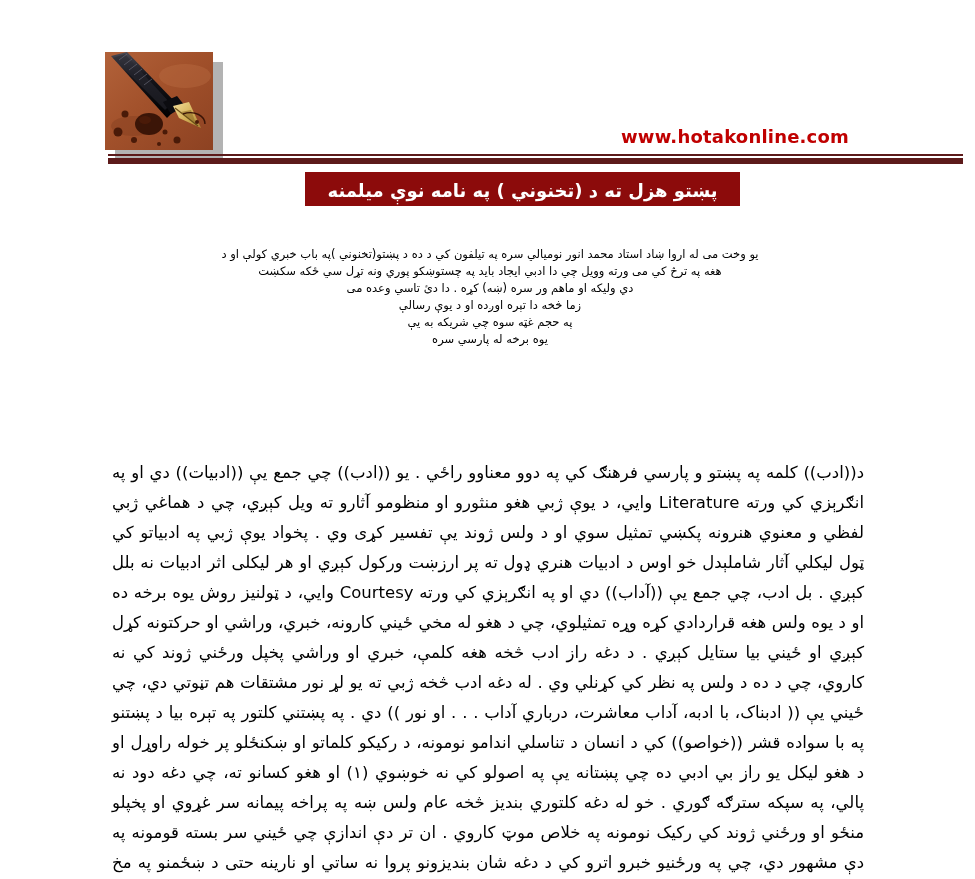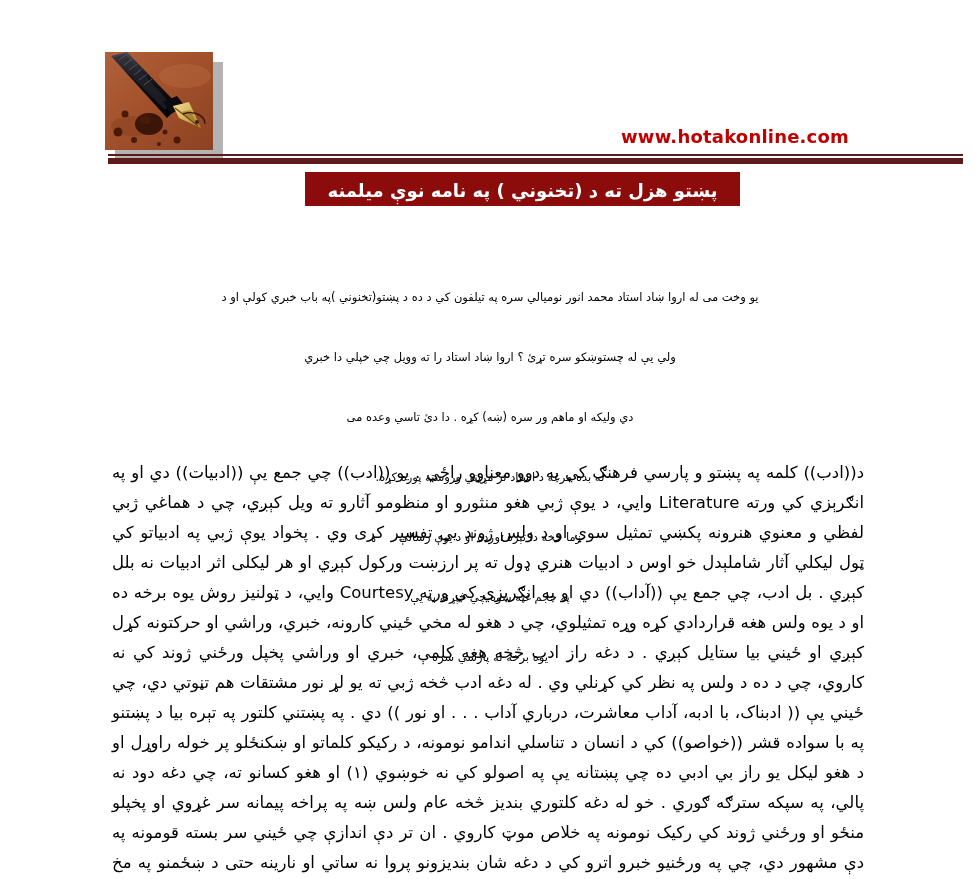--- a/index.html
+++ b/index.html
@@ -113,21 +113,21 @@
     left: 140px;
     top: 246px;
     width: 700px;
     text-align: center;
     direction: rtl;
     font-family: "DejaVu Sans", "Liberation Sans", sans-serif;
     font-size: 11.5px;
     line-height: 17px;
     color: #000000;
   }
-  .intro .ln { display: block; white-space: nowrap; margin-top: 43px; }
+  .intro .ln { display: block; white-space: nowrap; }
 
   
   .body-text {
     position: absolute;
     left: 112px;
     top: 458px;
     width: 752px;
     direction: rtl;
     text-align: justify;
     text-align-last: justify;
@@ -202,23 +202,22 @@
   <div class="rule-thin"></div>
   <div class="rule-thick"></div>
 </div>
 
 <div class="title-banner">
   <span class="title-text">پښتو هزل ته د (تخنوني ) په نامه نوې میلمنه</span>
 </div>
 
 <div class="intro">
   <span class="ln">یو وخت می له اروا ښاد استاد محمد انور نومیالي سره په تیلفون کي د ده د پښتو(تخنوني )په باب خبري کولې او د</span>
-  <span class="ln">ولي یې له چستوښکو سره تړئ ؟ اروا ښاد استاد را ته وویل چي خپلي دا خبري</span>
+  <span class="ln">هغه په ترڅ کي می ورته وویل چي دا ادبي ایجاد باید په چستوښکو پوري ونه تړل سي ځکه سکښت</span>
   <span class="ln">دي ولیکه او ماهم ور سره (ښه) کړه . دا دئ تاسي وعده می</span>
-  <span class="ln">له بده مرغه د استاد تر مړیني وروسته پوره کړه.</span>
   <span class="ln">زما څخه دا تېره اوږده او د یوې رسالې</span>
-  <span class="ln">په حجم غټه سوه چي څېړنه به یې</span>
+  <span class="ln">په حجم غټه سوه چي شریکه به یې</span>
   <span class="ln">یوه برخه له پارسي سره</span>
 </div>
 
 <div class="body-text">
   <p>د((ادب)) کلمه په پښتو و پارسي فرهنګ کي په دوو معناوو راځي . یو ((ادب)) چي جمع یې ((ادبیات)) دي او په انګرېزي کي ورته Literature وایي، د یوې ژبي هغو منثورو او منظومو آثارو ته ویل کېږي، چي د هماغي ژبي لفظي و معنوي هنرونه پکښي تمثیل سوي او د ولس ژوند یې تفسیر کړی وي . پخواد یوې ژبي په ادبیاتو کي ټول لیکلي آثار شاملېدل خو اوس د ادبیات هنري ډول ته پر ارزښت ورکول کېږي او هر لیکلی اثر ادبیات نه بلل کېږي . بل ادب، چي جمع یې ((آداب)) دي او په انګرېزي کي ورته Courtesy وایي، د ټولنیز روش یوه برخه ده او د یوه ولس هغه قراردادي کړه وړه تمثیلوي، چي د هغو له مخي ځیني کارونه، خبري، وراشي او حرکتونه کړل کېږي او ځیني بیا ستایل کېږي . د دغه راز ادب څخه هغه کلمې، خبري او وراشي پخپل ورځني ژوند کي نه کاروي، چي د ده د ولس په نظر کي کړنلي وي . له دغه ادب څخه ژبي ته یو لړ نور مشتقات هم تڼوتي دي، چي ځیني یې (( ادبناک، با ادبه، آداب معاشرت، درباري آداب . . . او نور )) دي . په پښتني کلتور په تېره بیا د پښتنو په با سواده قشر ((خواصو)) کي د انسان د تناسلي اندامو نومونه، د رکیکو کلماتو او ښکنځلو پر خوله راوړل او د هغو لیکل یو راز بي ادبي ده چي پښتانه یې په اصولو کي نه خوښوي (۱) او هغو کسانو ته، چي دغه دود نه پالي، په سپکه سترګه ګوري . خو له دغه کلتوري بندیز څخه عام ولس ښه په پراخه پیمانه سر غړوي او پخپلو منځو او ورځني ژوند کي رکیک نومونه په خلاص موټ کاروي . ان تر دې اندازې چي ځیني سر بسته قومونه په دې مشهور دي، چي په ورځنیو خبرو اترو کي د دغه شان بندیزونو پروا نه ساتي او نارینه حتی د ښځمنو په مخ کي لا هم د نرینه و ښځینه اندامو نومونه په خلاصه خوله راوړي . د حمزه بابا د دغه بیت د پښتنو د ورځني ژوند ((تمام نما )) تصویر دئ:</p>
 </div>
 
 </body></html>

